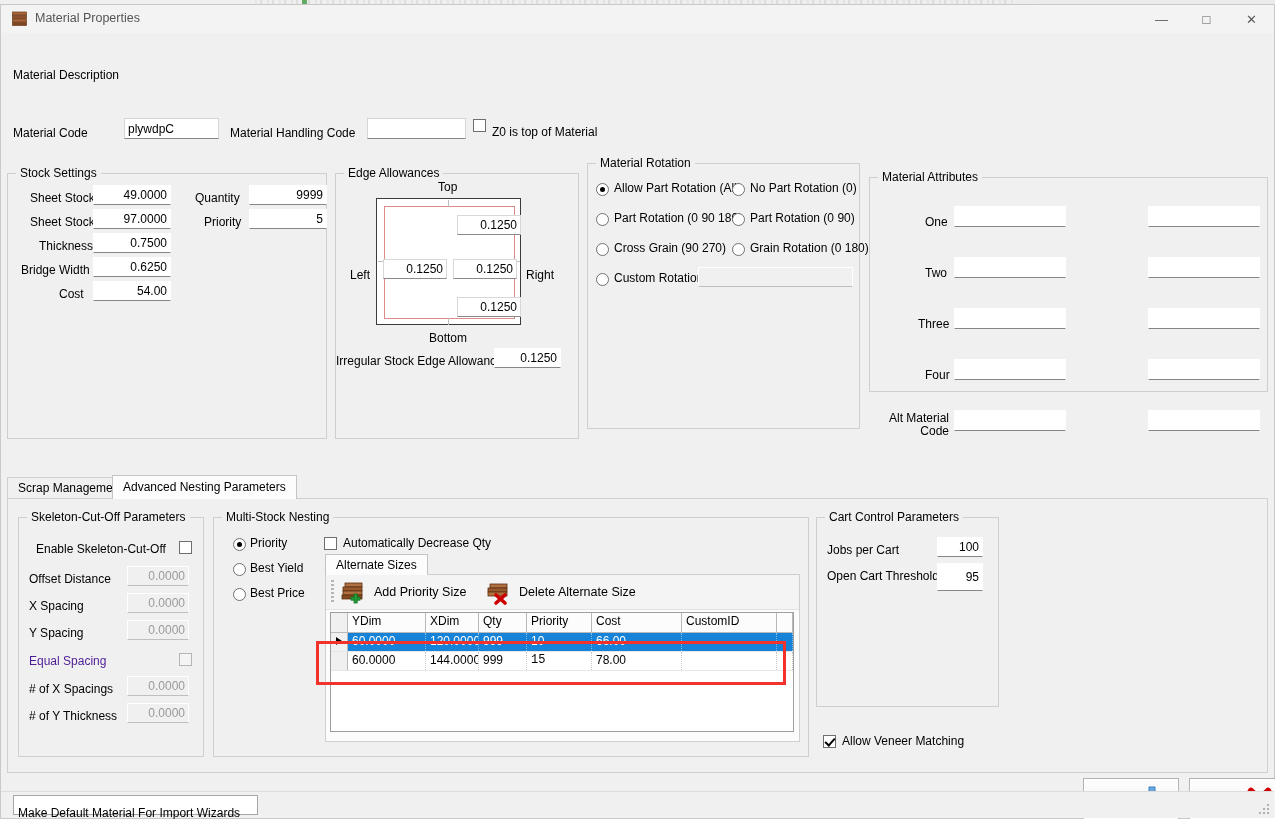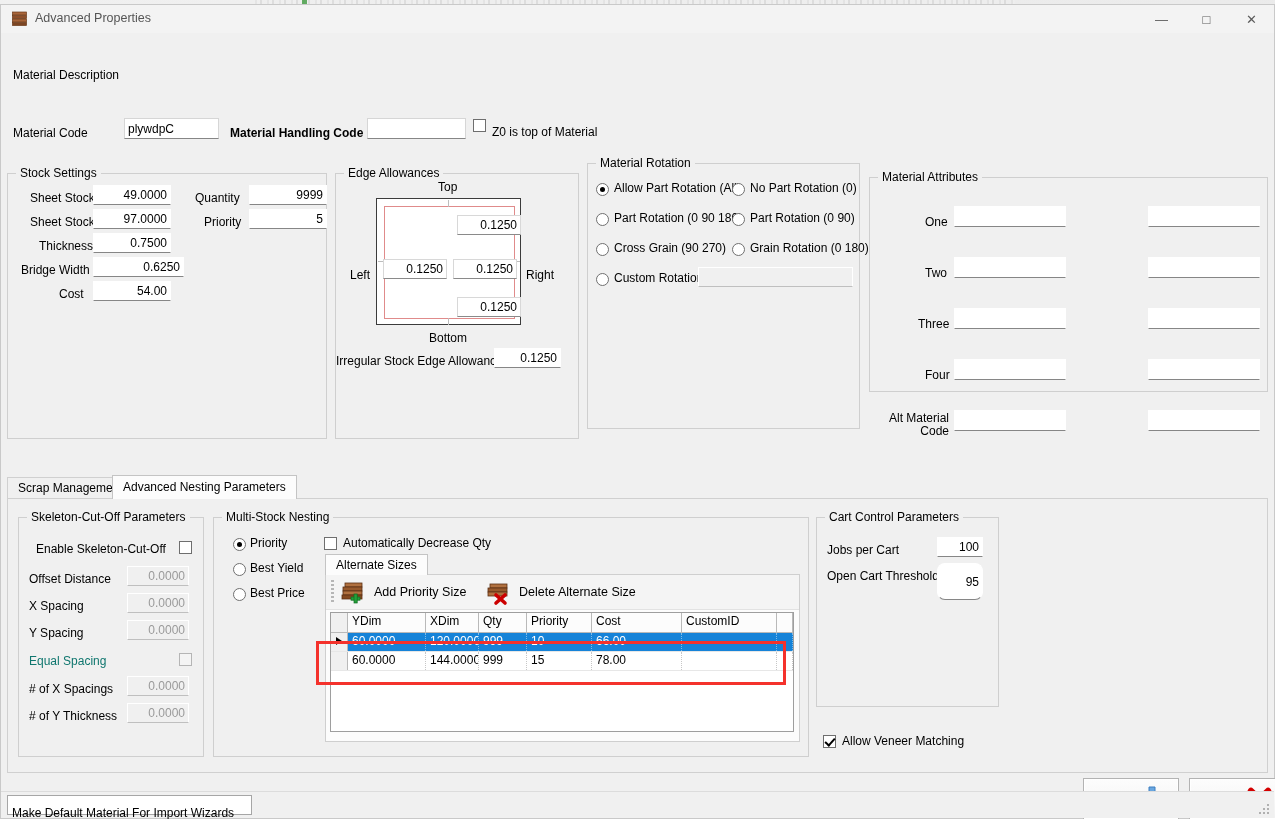--- a/index.html
+++ b/index.html
@@ -29,21 +29,21 @@
   .title-ico{position:absolute;left:10px;top:5px;width:18px;height:17px;}
   .title-text{position:absolute;left:34px;top:6px;font-size:12.5px;color:#555;}
   .wbtn{position:absolute;top:0;width:45px;height:28px;display:flex;align-items:center;justify-content:center;color:#5a5a5a;font-size:13px;}
   .wbtn.min{right:90px;} .wbtn.max{right:45px;} .wbtn.close{right:0;}
   .wbtn span{display:block;}
 
   .client{position:absolute;left:0;top:28px;width:1273px;height:785px;background:#f0f0f0;}
 
   
   .lbl{position:absolute;font-size:12px;color:#000;white-space:nowrap;}
-  .lbl.dis{color:#0f766e;}
+  .lbl.dis{color:#4c1d95;}
   .tb{position:absolute;background:#fff;border:1px solid #fff;border-bottom:1px solid #868686;
       box-sizing:border-box;font-size:12px;font-family:"Liberation Sans",sans-serif;
       padding:1px 3px;color:#000;line-height:17px;}
   .tb.full{border:1px solid #d6d6d6;border-bottom:1px solid #868686;}
   .tb.r{text-align:right;}
   .tb.dis{background:#f0f0f0;color:#9a9a9a;border-bottom-color:#bfbfbf;text-align:right;}
   .tb.flat{border:1px solid #d8d8d8;border-bottom:1px solid #8a8a8a;}
 
   .gbox{position:absolute;border:1px solid #cfcfcf;box-sizing:border-box;}
   .gbox>.cap{position:absolute;top:-8px;left:8px;background:#f0f0f0;padding:0 4px;font-size:12px;color:#000;}
@@ -80,21 +80,21 @@
   .arrow{position:absolute;left:5px;top:4px;width:0;height:0;
      border-left:6px solid #000;border-top:4px solid transparent;border-bottom:4px solid transparent;}
 
   .redbox{position:absolute;border:3px solid #f4322c;box-sizing:border-box;pointer-events:none;}
 
   
   .btn{position:absolute;background:linear-gradient(180deg,#fdfdfd,#f1f1f1);
      border:1px solid #b3b3b3;box-shadow:inset 0 0 0 1px #fff;box-sizing:border-box;
      display:flex;align-items:center;justify-content:center;gap:8px;font-weight:bold;font-size:14px;}
   .statusbar{position:absolute;left:0;bottom:0;width:1273px;height:26px;background:#f0f0f0;border-top:1px solid #dcdcdc;}
-  .stat-cell{position:absolute;left:6px;top:3px;width:245px;height:19px;background:#fff;border:1px solid #a6a6a6;
+  .stat-cell{position:absolute;left:12px;top:3px;width:245px;height:19px;background:#fff;border:1px solid #a6a6a6;
      box-sizing:border-box;font-size:12px;padding:9px 4px;line-height:16px;}
   .grip{position:absolute;right:3px;bottom:2px;width:12px;height:12px;}
 
   .edge-diag{position:absolute;background:#fff;border:1px solid #3b3b3b;box-sizing:border-box;}
   .edge-inner{position:absolute;border:1px solid #e08b8b;box-sizing:border-box;}
   .tick{position:absolute;background:#bdbdbd;}
 </style>
 </head>
 <body>
 
@@ -108,59 +108,59 @@
 
     <div class="titlebar">
       <svg class="title-ico" viewBox="0 0 18 17">
         <g stroke="#6b3a18" stroke-width="0.7">
           <rect x="1.5" y="2" width="14" height="3" fill="#a8653a"></rect>
           <rect x="1.5" y="5.5" width="14" height="3" fill="#8e4f2a"></rect>
           <rect x="1.5" y="9" width="14" height="3" fill="#a8653a"></rect>
           <rect x="1.5" y="12.5" width="14" height="3" fill="#7d4522"></rect>
         </g>
       </svg>
-      <div class="title-text">Advanced Properties</div>
+      <div class="title-text">Material Properties</div>
       <div class="wbtn min">
           <span>—</span>
         </div>
       <div class="wbtn max">
           <span>□</span>
         </div>
       <div class="wbtn close">
           <span>✕</span>
         </div>
     </div>
 
     <div class="client">
 
       <div class="lbl" style="left:12px;top:35px;">Material Description</div>
 
       <div class="lbl" style="left:12px;top:93px;">Material Code</div>
       <input class="tb full" style="left: 123px; top: 85px; width: 95px; height: 21px;" value="plywdpC">
 
-      <div class="lbl" style="left:229px;top:93px;font-weight:bold;">Material Handling Code</div>
+      <div class="lbl" style="left:229px;top:93px;">Material Handling Code</div>
       <input class="tb full" style="left: 366px; top: 85px; width: 99px; height: 21px;" value="">
 
       <div class="cbx" style="left:472px;top:86px;"></div>
       <div class="lbl" style="left:491px;top:92px;">Z0 is top of Material</div>
 
       <div class="gbox" style="left:6px;top:140px;width:320px;height:266px;">
         <div class="cap">Stock Settings</div>
 
         <div class="lbl" style="left:22px;top:17px;">Sheet Stock</div>
         <input class="tb r" style="left: 85px; top: 11px; width: 78px; height: 20px;" value="49.0000">
 
         <div class="lbl" style="left:22px;top:41px;">Sheet Stock</div>
         <input class="tb r" style="left: 85px; top: 35px; width: 78px; height: 20px;" value="97.0000">
 
         <div class="lbl" style="left:31px;top:65px;">Thickness</div>
         <input class="tb r" style="left: 85px; top: 59px; width: 78px; height: 20px;" value="0.7500">
 
         <div class="lbl" style="left:13px;top:89px;">Bridge Width</div>
-        <input class="tb r" style="left: 85px; top: 83px; width: 91px; height: 20px;" value="0.6250">
+        <input class="tb r" style="left: 85px; top: 83px; width: 78px; height: 20px;" value="0.6250">
 
         <div class="lbl" style="left:51px;top:113px;">Cost</div>
         <input class="tb r" style="left: 85px; top: 107px; width: 78px; height: 20px;" value="54.00">
 
         <div class="lbl" style="left:187px;top:17px;">Quantity</div>
         <input class="tb r" style="left: 241px; top: 11px; width: 78px; height: 20px;" value="9999">
 
         <div class="lbl" style="left:196px;top:41px;">Priority</div>
         <input class="tb r" style="left: 241px; top: 35px; width: 78px; height: 20px;" value="5">
       </div>
@@ -344,37 +344,37 @@
                 <div style="width:90px;">66.00</div>
                 <div style="width:95px;"></div>
                 <div style="flex:1;"></div>
               </div>
 
               <div class="grow">
                 <div class="rowhdr"></div>
                 <div style="width:78px;">60.0000</div>
                 <div style="width:53px;">144.0000</div>
                 <div style="width:48px;">999</div>
-                <div style="width:65px;">15</div>
+                <div style="width:65px;font-family:Liberation Mono, monospace;">15</div>
                 <div style="width:90px;">78.00</div>
                 <div style="width:95px;"></div>
                 <div style="flex:1;"></div>
               </div>
             </div>
           </div>
         </div>
 
         <div class="gbox" style="left:808px;top:18px;width:183px;height:190px;">
           <div class="cap">Cart Control Parameters</div>
 
           <div class="lbl" style="left:10px;top:25px;">Jobs per Cart</div>
           <input class="tb r" style="left: 120px; top: 19px; width: 46px; height: 20px;" value="100">
 
           <div class="lbl" style="left:10px;top:51px;">Open Cart Threshold</div>
-          <input class="tb r" style="left: 120px; top: 45px; width: 46px; height: 37px; border-radius: 8px;" value="95">
+          <input class="tb r" style="left: 120px; top: 45px; width: 46px; height: 28px;" value="95">
         </div>
 
         <div class="cbx checked" style="left:815px;top:236px;"></div>
         <div class="lbl" style="left:834px;top:235px;">Allow Veneer Matching</div>
       </div>
 
       <div class="redbox" style="left:315px;top:608px;width:470px;height:44px;"></div>
 
       <div class="btn" style="left:1082px;top:745px;width:96px;height:42px;">
         <span>Save</span>

